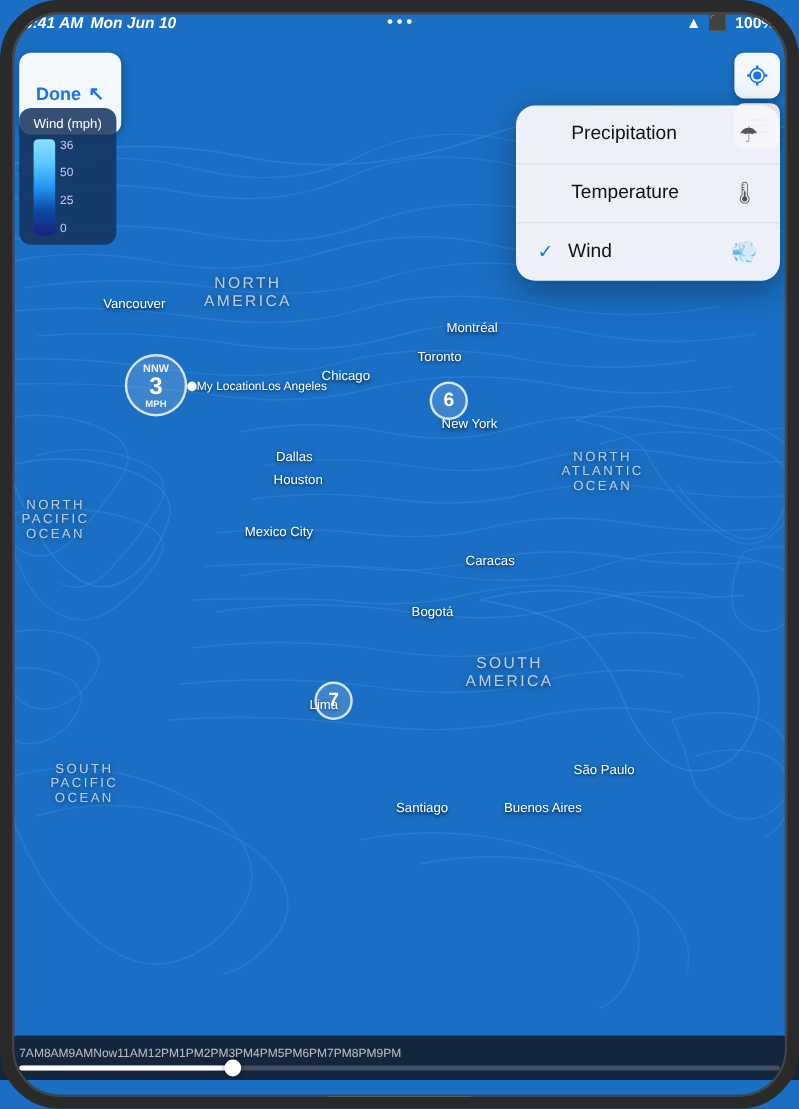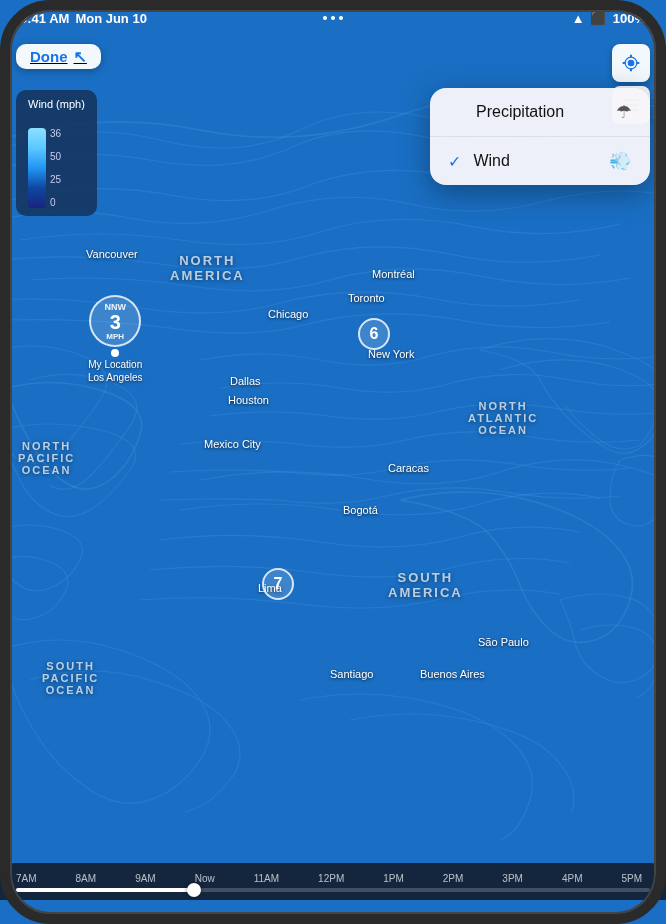--- a/index.html
+++ b/index.html
@@ -19,21 +19,21 @@
       height: 36px;
       display: flex;
       align-items: center;
       justify-content: space-between;
       padding: 0 20px;
       z-index: 100;
       color: white;
       font-size: 13px;
       font-weight: 600;
     }
-    #status-bar .left { display: flex; gap: 6px; }
+    #status-bar .left { display: flex; gap: 6px; font-style: italic; }
     #status-bar .center { position: absolute; left: 50%; transform: translateX(-50%); display: flex; gap: 4px; }
     #status-bar .center span { width: 4px; height: 4px; border-radius: 50%; background: white; display: inline-block; }
     #status-bar .right { display: flex; align-items: center; gap: 6px; font-size: 13px; }
 
     
     #map-container {
       position: absolute;
       top: 0; left: 0; right: 0;
       bottom: 0;
       background: #1a6fc4;
@@ -49,45 +49,44 @@
       opacity: 0.5;
     }
 
     
     #done-button {
       position: absolute;
       top: 44px;
       left: 16px;
       background: rgba(255,255,255,0.95);
       border-radius: 10px;
-      padding: 3px 14px;
+      padding: 24px 14px;
       display: flex;
       align-items: center;
       gap: 6px;
       cursor: pointer;
       z-index: 200;
       box-shadow: 0 2px 8px rgba(0,0,0,0.3);
-      text-decoration: underline;
     }
     #done-button span { font-size: 15px; font-weight: 600; color: #1a73e8; }
     #done-button .cursor-icon { color: #1a73e8; font-size: 16px; }
 
     
     #wind-legend {
       position: absolute;
       top: 90px;
       left: 16px;
       background: rgba(20, 50, 90, 0.85);
       border-radius: 10px;
       padding: 8px 12px;
       z-index: 200;
       color: white;
       font-size: 11px;
     }
-    #wind-legend .label { margin-bottom: 18px; text-align: center; }
+    #wind-legend .label { margin-bottom: 6px; text-align: center; }
     #wind-legend .scale {
       display: flex;
       flex-direction: row;
       align-items: flex-end;
       gap: 4px;
     }
     #wind-legend .bar-container {
       display: flex;
       flex-direction: column;
       align-items: center;
@@ -158,23 +157,24 @@
     .menu-item:last-child { border-bottom: none; }
     .menu-item .item-left { display: flex; align-items: center; gap: 8px; }
     .menu-item .checkmark { color: #1a73e8; font-size: 16px; margin-right: 4px; }
     .menu-item .no-check { width: 20px; }
     .menu-item .icon-right { font-size: 18px; color: #555; }
 
     
     .wind-marker {
       position: absolute;
       display: flex;
-      flex-direction: column;
+      flex-direction: row;
       align-items: center;
       z-index: 150;
+      margin-left: 16px;
     }
     .wind-bubble {
       background: rgba(255,255,255,0.15);
       border: 2px solid rgba(255,255,255,0.8);
       border-radius: 50%;
       width: 52px;
       height: 52px;
       display: flex;
       flex-direction: column;
       align-items: center;
@@ -224,27 +224,26 @@
       text-shadow: 0 1px 3px rgba(0,0,0,0.8);
       z-index: 140;
       white-space: nowrap;
     }
 
     
     .region-label {
       position: absolute;
       color: rgba(255,255,255,0.7);
       font-size: 13px;
-      font-weight: 700;
+      font-weight: 400;
       letter-spacing: 2px;
       text-transform: uppercase;
       text-shadow: 0 1px 4px rgba(0,0,0,0.5);
       z-index: 140;
       white-space: nowrap;
-      margin-top: 25px;
     }
 
     
     #timeline-bar {
       position: absolute;
       bottom: 24px;
       left: 0; right: 0;
       background: rgba(20,30,50,0.92);
       border-radius: 16px 16px 0 0;
       padding: 10px 0 8px;
@@ -276,21 +275,20 @@
 
     #timeline-track {
       padding: 0 16px;
       position: relative;
     }
     .time-labels {
       display: flex;
       color: rgba(255,255,255,0.7);
       font-size: 10px;
       margin-bottom: 4px;
-      gap: 39px;
     }
     .track-bar {
       height: 4px;
       background: rgba(255,255,255,0.2);
       border-radius: 2px;
       position: relative;
     }
     .track-fill {
       height: 100%;
       width: 28%;
@@ -449,20 +447,27 @@
   </div>
 </div>
 
 <div id="layer-menu">
   <div class="menu-item">
     <div class="item-left">
       <span class="no-check"></span>
       <span>Precipitation</span>
     </div>
     <span class="icon-right">☂</span>
+  </div>
+  <div class="menu-item">
+    <div class="item-left">
+      <span class="no-check"></span>
+      <span>Temperature</span>
+    </div>
+    <span class="icon-right">🌡</span>
   </div>
   <div class="menu-item">
     <div class="item-left">
       <span class="checkmark">✓</span>
       <span>Wind</span>
     </div>
     <span class="icon-right">💨</span>
   </div>
 </div>
 

